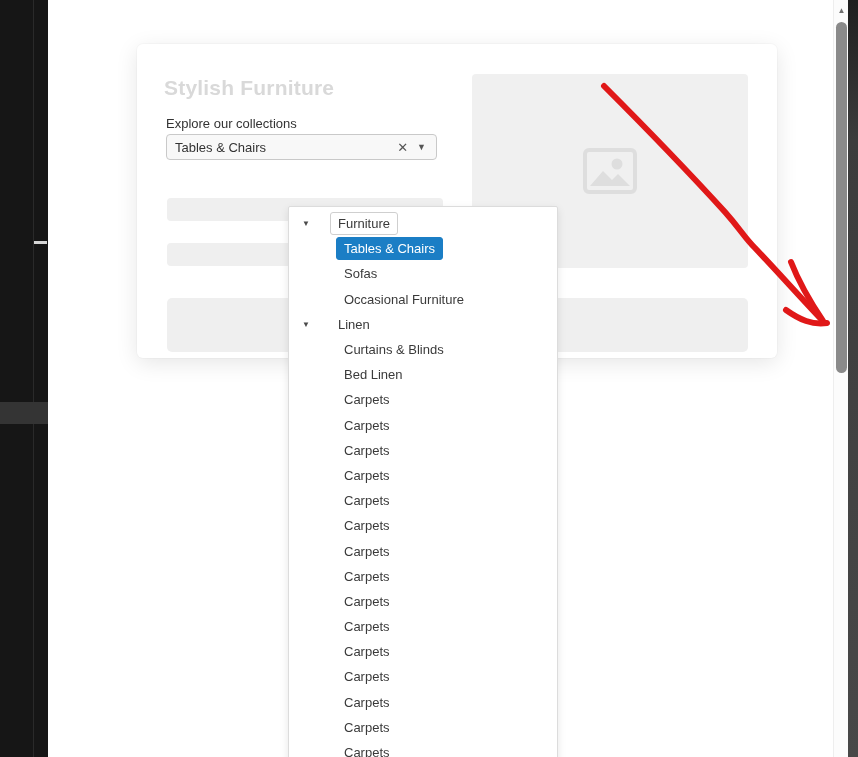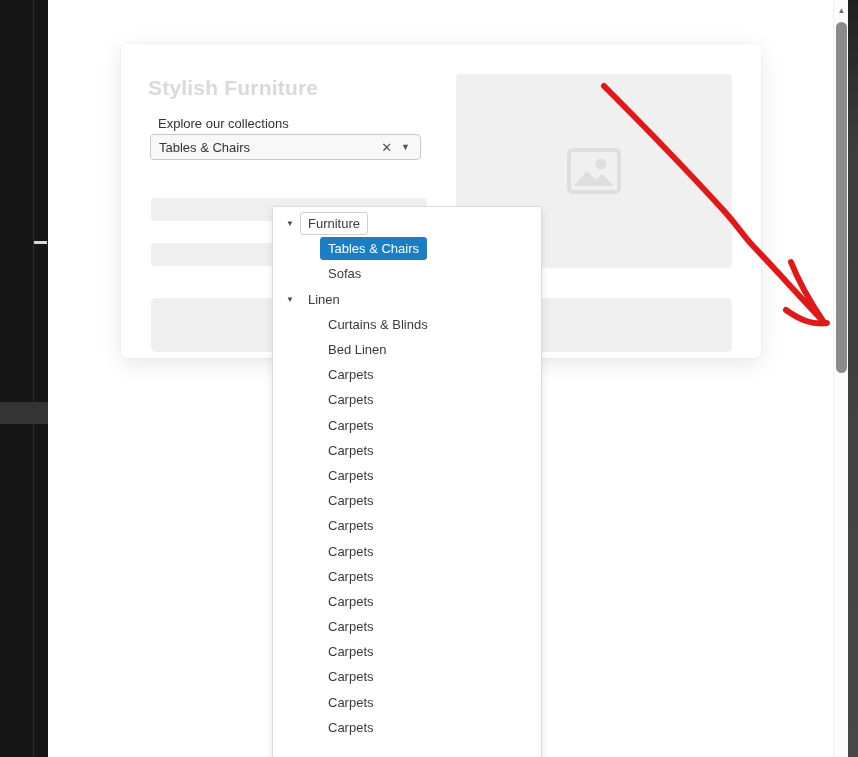--- a/index.html
+++ b/index.html
@@ -6,28 +6,28 @@
   html,body { width:858px; height:757px; overflow:hidden; background:#fff;
     font-family:"Liberation Sans","DejaVu Sans",sans-serif; }
 
   
   .sidebar { position:absolute; left:0; top:0; width:48px; height:757px; background:#161616; }
   .sidebar-divider { position:absolute; left:33px; top:0; width:1px; height:757px; background:#2a2a2a; }
   .sidebar-tick { position:absolute; left:34px; top:241px; width:13px; height:3px; background:#d6d6d6; }
   .sidebar-block { position:absolute; left:0; top:402px; width:48px; height:22px; background:#343434; }
 
   
-  .main { position:absolute; left:48px; top:0; width:785px; height:635px; background:#ffffff; }
+  .main { position:absolute; left:64px; top:0; width:785px; height:635px; background:#ffffff; }
 
   
   .card { position:absolute; left:73px; top:44px; width:640px; height:314px; background:#fff;
     border-radius:6px; box-shadow:0 5px 22px rgba(0,0,0,.10), 0 0 0 1px rgba(0,0,0,.02); }
   .card-title { position:absolute; left:27px; top:32px; font-size:21px; font-weight:700;
     color:#d9d9d9; letter-spacing:.2px; }
-  .field-label { position:absolute; left:29px; top:72px; font-size:13px; color:#333;margin-left:8px; }
+  .field-label { position:absolute; left:29px; top:72px; font-size:13px; color:#333; }
 
   
   .combobox { position:absolute; left:29px; top:90px; width:271px; height:26px;
     background:#f8f8f8; border:1px solid #c9c9c9; border-radius:4px;
     display:flex; align-items:center; padding:0 8px; cursor:pointer; }
   .combobox-value { flex:1; font-size:13px; color:#333; white-space:nowrap; overflow:hidden; }
   .combobox-clear { font-size:13px; color:#555; padding:0 9px 0 4px; cursor:pointer; }
   .combobox-caret { font-size:9px; color:#555; padding-right:2px; cursor:pointer; }
 
   
@@ -42,21 +42,21 @@
 
   
   .dropdown-panel { position:absolute; left:151px; top:162px; width:270px; height:620px;
     background:#fff; border:1px solid #dcdcdc; border-radius:2px;
     box-shadow:0 3px 9px rgba(0,0,0,.10); z-index:5; padding-top:4px; }
   .tree-row { position:relative; height:25.2px; display:flex; align-items:center; cursor:pointer; }
   .expander { position:absolute; left:11px; width:12px; font-size:8px; color:#4a4a4a;
     text-align:center; cursor:pointer; }
   .tree-label { font-size:13px; color:#3a3a3a; padding:3px 7px; border-radius:3px;
     border:1px solid transparent; white-space:nowrap; }
-  .lvl0 .tree-label { margin-left:27px; }
+  .lvl0 .tree-label { margin-left:41px; }
   .lvl1 .tree-label { margin-left:47px; }
   .focused .tree-label { border:1px solid #cfcfcf; background:#fff; }
   .selected .tree-label { background:#1b7ec5; color:#fff; border-color:#1b7ec5; }
 
   
   .scroll-track { position:absolute; left:833px; top:0; width:15px; height:757px;
     background:#fcfcfc; border-left:1px solid #eee; }
   .scroll-up { position:absolute; left:0; top:5px; width:15px; height:12px; font-size:8px;
     color:#6f6f6f; text-align:center; line-height:12px; cursor:pointer; }
   .scroll-thumb { position:absolute; left:2px; top:22px; width:11px; height:351px;
@@ -108,20 +108,24 @@
     <span class="tree-label">Furniture</span>
   </div>
           <div class="tree-row lvl1 selected">
 
     <span class="tree-label">Tables &amp; Chairs</span>
   </div>
           <div class="tree-row lvl1">
 
     <span class="tree-label">Sofas</span>
   </div>
+          <div class="tree-row lvl1">
+
+    <span class="tree-label">Occasional Furniture</span>
+  </div>
           <div class="tree-row lvl0">
     <span class="expander">▼</span>
     <span class="tree-label">Linen</span>
   </div>
           <div class="tree-row lvl1">
 
     <span class="tree-label">Curtains &amp; Blinds</span>
   </div>
           <div class="tree-row lvl1">
 

